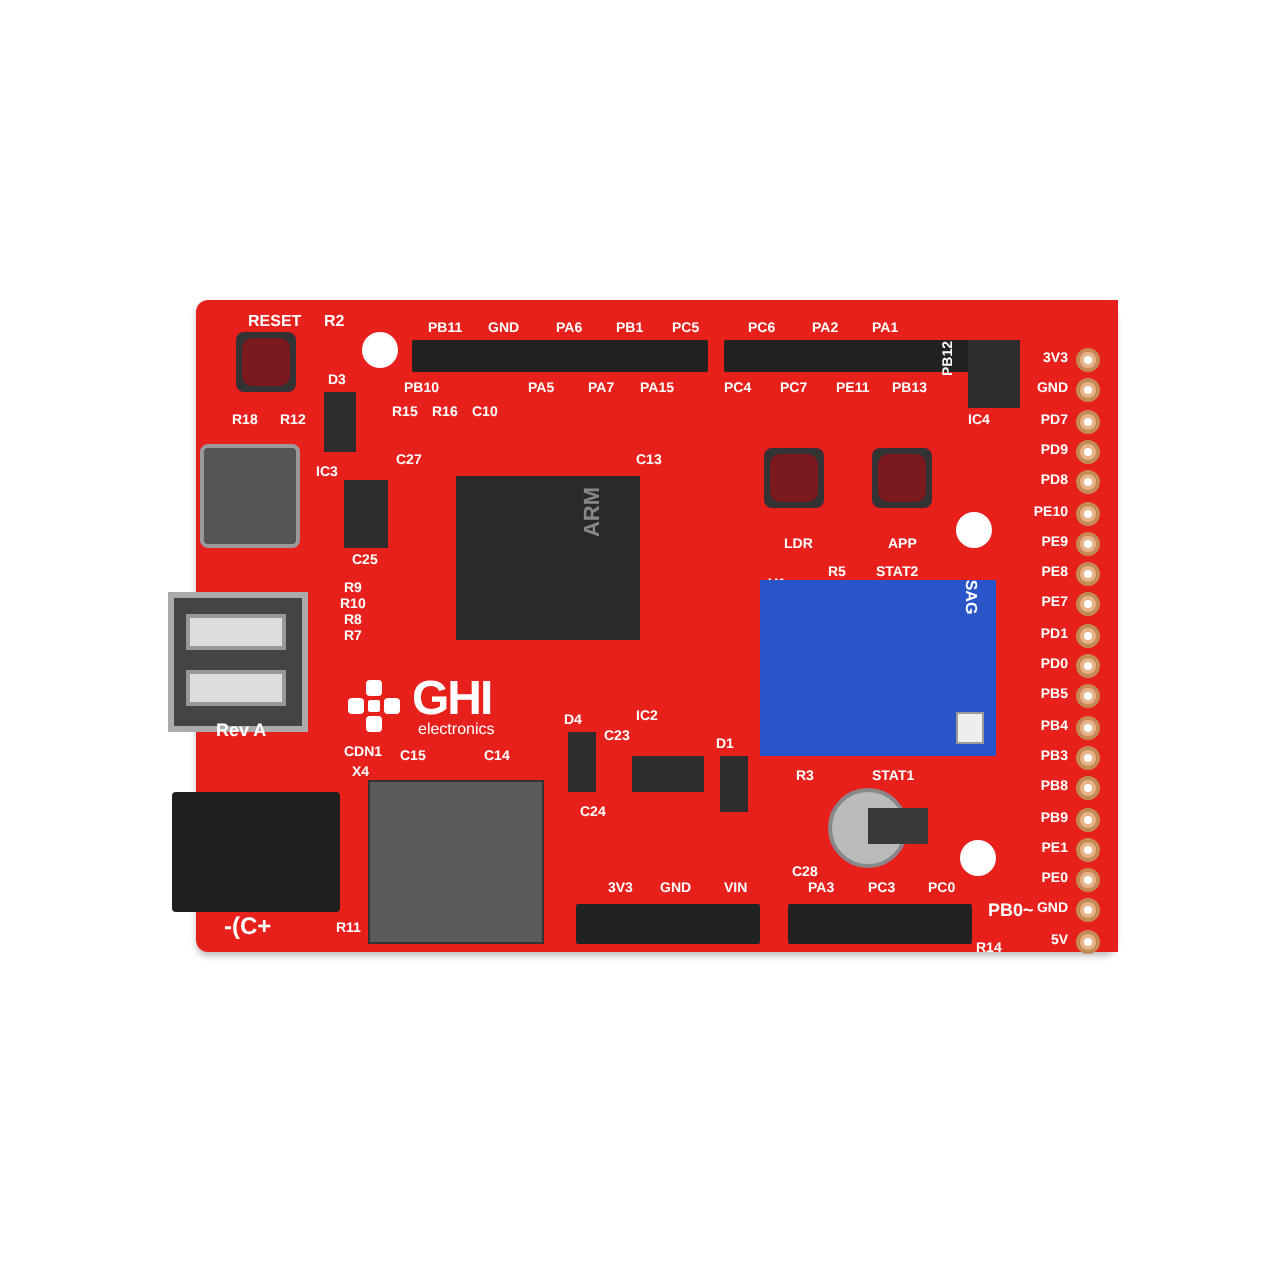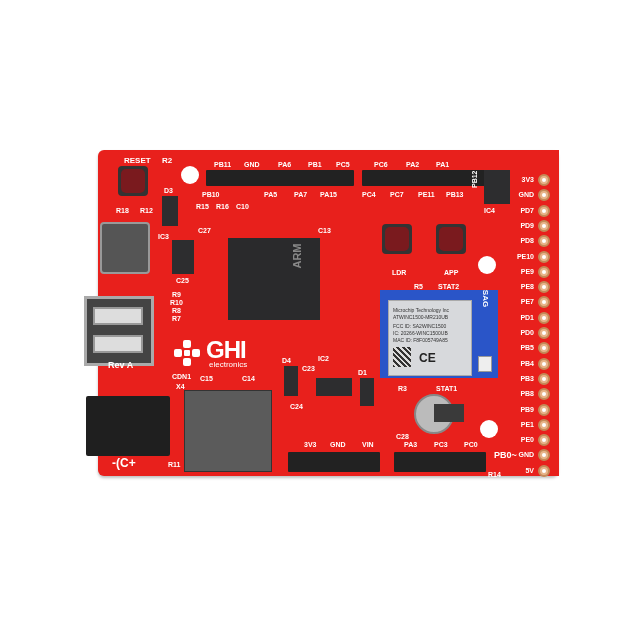--- a/index.html
+++ b/index.html
@@ -138,29 +138,20 @@
 <div class="silk small" style="left:392px;top:268px;">LDR</div>
 <div class="button" style="left:436px;top:224px;">
     <div class="cap"></div>
   </div>
 <div class="silk small" style="left:444px;top:268px;">APP</div>
 <div class="silk small" style="left:414px;top:282px;">R5</div>
 <div class="silk small" style="left:438px;top:282px;">STAT2</div>
 <div class="silk small" style="left:384px;top:288px;">U1</div>
 
 <div class="wifi">
-  <div class="shield">
-    <div class="line" style="top:6px;">Microchip Technology Inc</div>
-    <div class="line" style="top:13px;">ATWINC1500-MR210UB</div>
-    <div class="line" style="top:22px;">FCC ID: SA2WINC1500</div>
-    <div class="line" style="top:29px;">IC: 20266-WINC1500UB</div>
-    <div class="line" style="top:36px;">MAC ID: F8F005749A85</div>
-    <div style="position:absolute;left:4px;top:46px;width:18px;height:20px;background:repeating-linear-gradient(45deg,#333 0 2px,#ddd 2px 4px);"></div>
-    <div style="position:absolute;left:30px;top:50px;font-size:12px;font-weight:bold;color:#222;">CE</div>
-  </div>
   <div style="position:absolute;right:4px;top:4px;color:#fff;font-size:8px;font-weight:bold;transform:rotate(90deg);">SAG</div>
   <div style="position:absolute;right:6px;bottom:6px;width:12px;height:14px;background:#eee;border:1px solid #999;"></div>
 </div>
 
 <div class="usba">
   <div class="tongue" style="top:8px;"></div>
   <div class="tongue" style="top:36px;"></div>
 </div>
 <div class="silk small" style="left:176px;top:276px;">C25</div>
 <div class="silk small" style="left:172px;top:290px;">R9</div>

